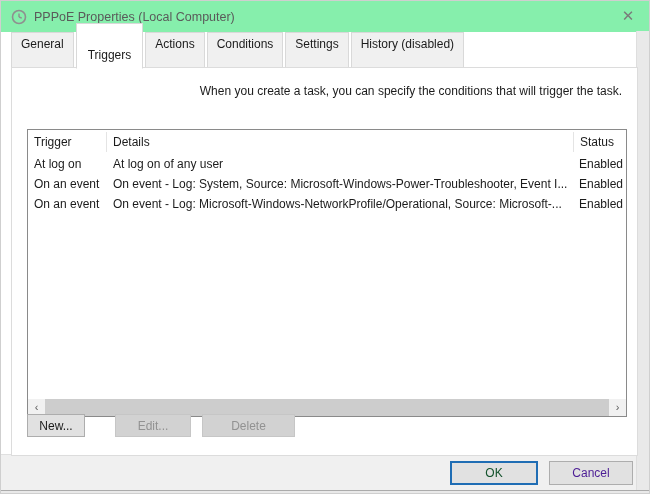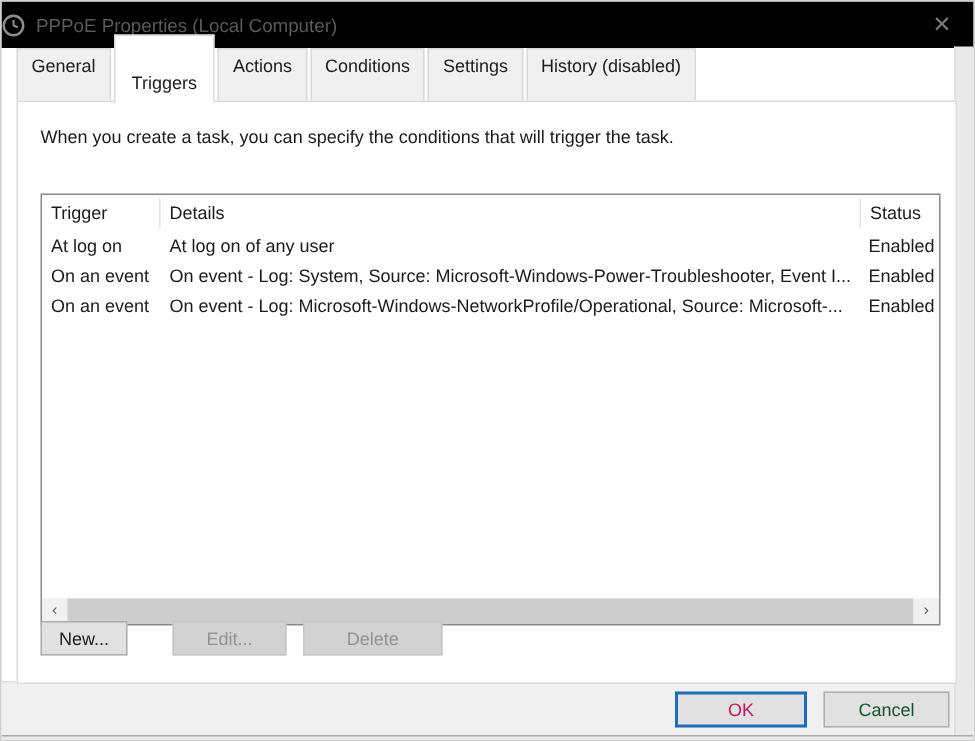--- a/index.html
+++ b/index.html
@@ -25,22 +25,23 @@
   }
   .bottom-strip {
     position: absolute; left: 0; right: 0; bottom: 0; height: 3px;
     background: #e9e9e9;
     border-top: 1px solid #ababab;
   }
 
   
   .titlebar {
     position: absolute; top: 0; left: 0; right: 0; height: 31px;
-    background: #000000;
+    background: #86efac;
     display: flex; align-items: center;
+    padding-left: 10px;
   }
   .title-icon { width: 16px; height: 16px; margin-right: 7px; flex: 0 0 auto; }
   .title-text { color: #5a5a5a; font-size: 12.5px; }
   .close-btn {
     position: absolute; top: 4px; right: 8px;
     width: 26px; height: 22px;
     display: flex; align-items: center; justify-content: center;
     color: #7a7a7a; font-size: 15px; cursor: default;
   }
 
@@ -71,20 +72,21 @@
   
   .tabpage {
     position: absolute; top: 66px; left: 10px; width: 627px; height: 389px;
     background: #ffffff;
     border: 1px solid #dcdcdc;
     z-index: 1;
   }
   .description {
     position: absolute; top: 16px; left: 15px; right: 15px;
     color: #1b1b1b;
+    text-align: right;
   }
 
   
   .listview {
     position: absolute; top: 61px; left: 15px; width: 600px; height: 288px;
     border: 1px solid #8a8a8a;
     background: #ffffff;
     overflow: hidden;
   }
   .lv-header {
@@ -136,27 +138,27 @@
   
   .footer {
     position: absolute; left: 0; right: 0; bottom: 3px; height: 36px;
     background: #f0f0f0;
     border-top: 1px solid #e0e0e0;
   }
   .ok-btn {
     position: absolute; top: 6px; right: 111px; width: 88px; height: 24px;
     background: #e1e1e1;
     border: 2px solid #1f6db4;
-    font-family: inherit; font-size: 12px; color: #be185d;
+    font-family: inherit; font-size: 12px; color: #14532d;
   }
   .cancel-btn {
     position: absolute; top: 6px; right: 16px; width: 84px; height: 24px;
     background: #e1e1e1;
     border: 1px solid #adadad;
-    font-family: inherit; font-size: 12px; color: #14532d;
+    font-family: inherit; font-size: 12px; color: #4c1d95;
   }
 </style>
 </head>
 <body>
 
 <div class="window">
 
   <div class="titlebar">
     <svg class="title-icon" viewBox="0 0 16 16">
       <circle cx="8" cy="8" r="6.5" fill="none" stroke="#8f8f8f" stroke-width="1.6"></circle>

